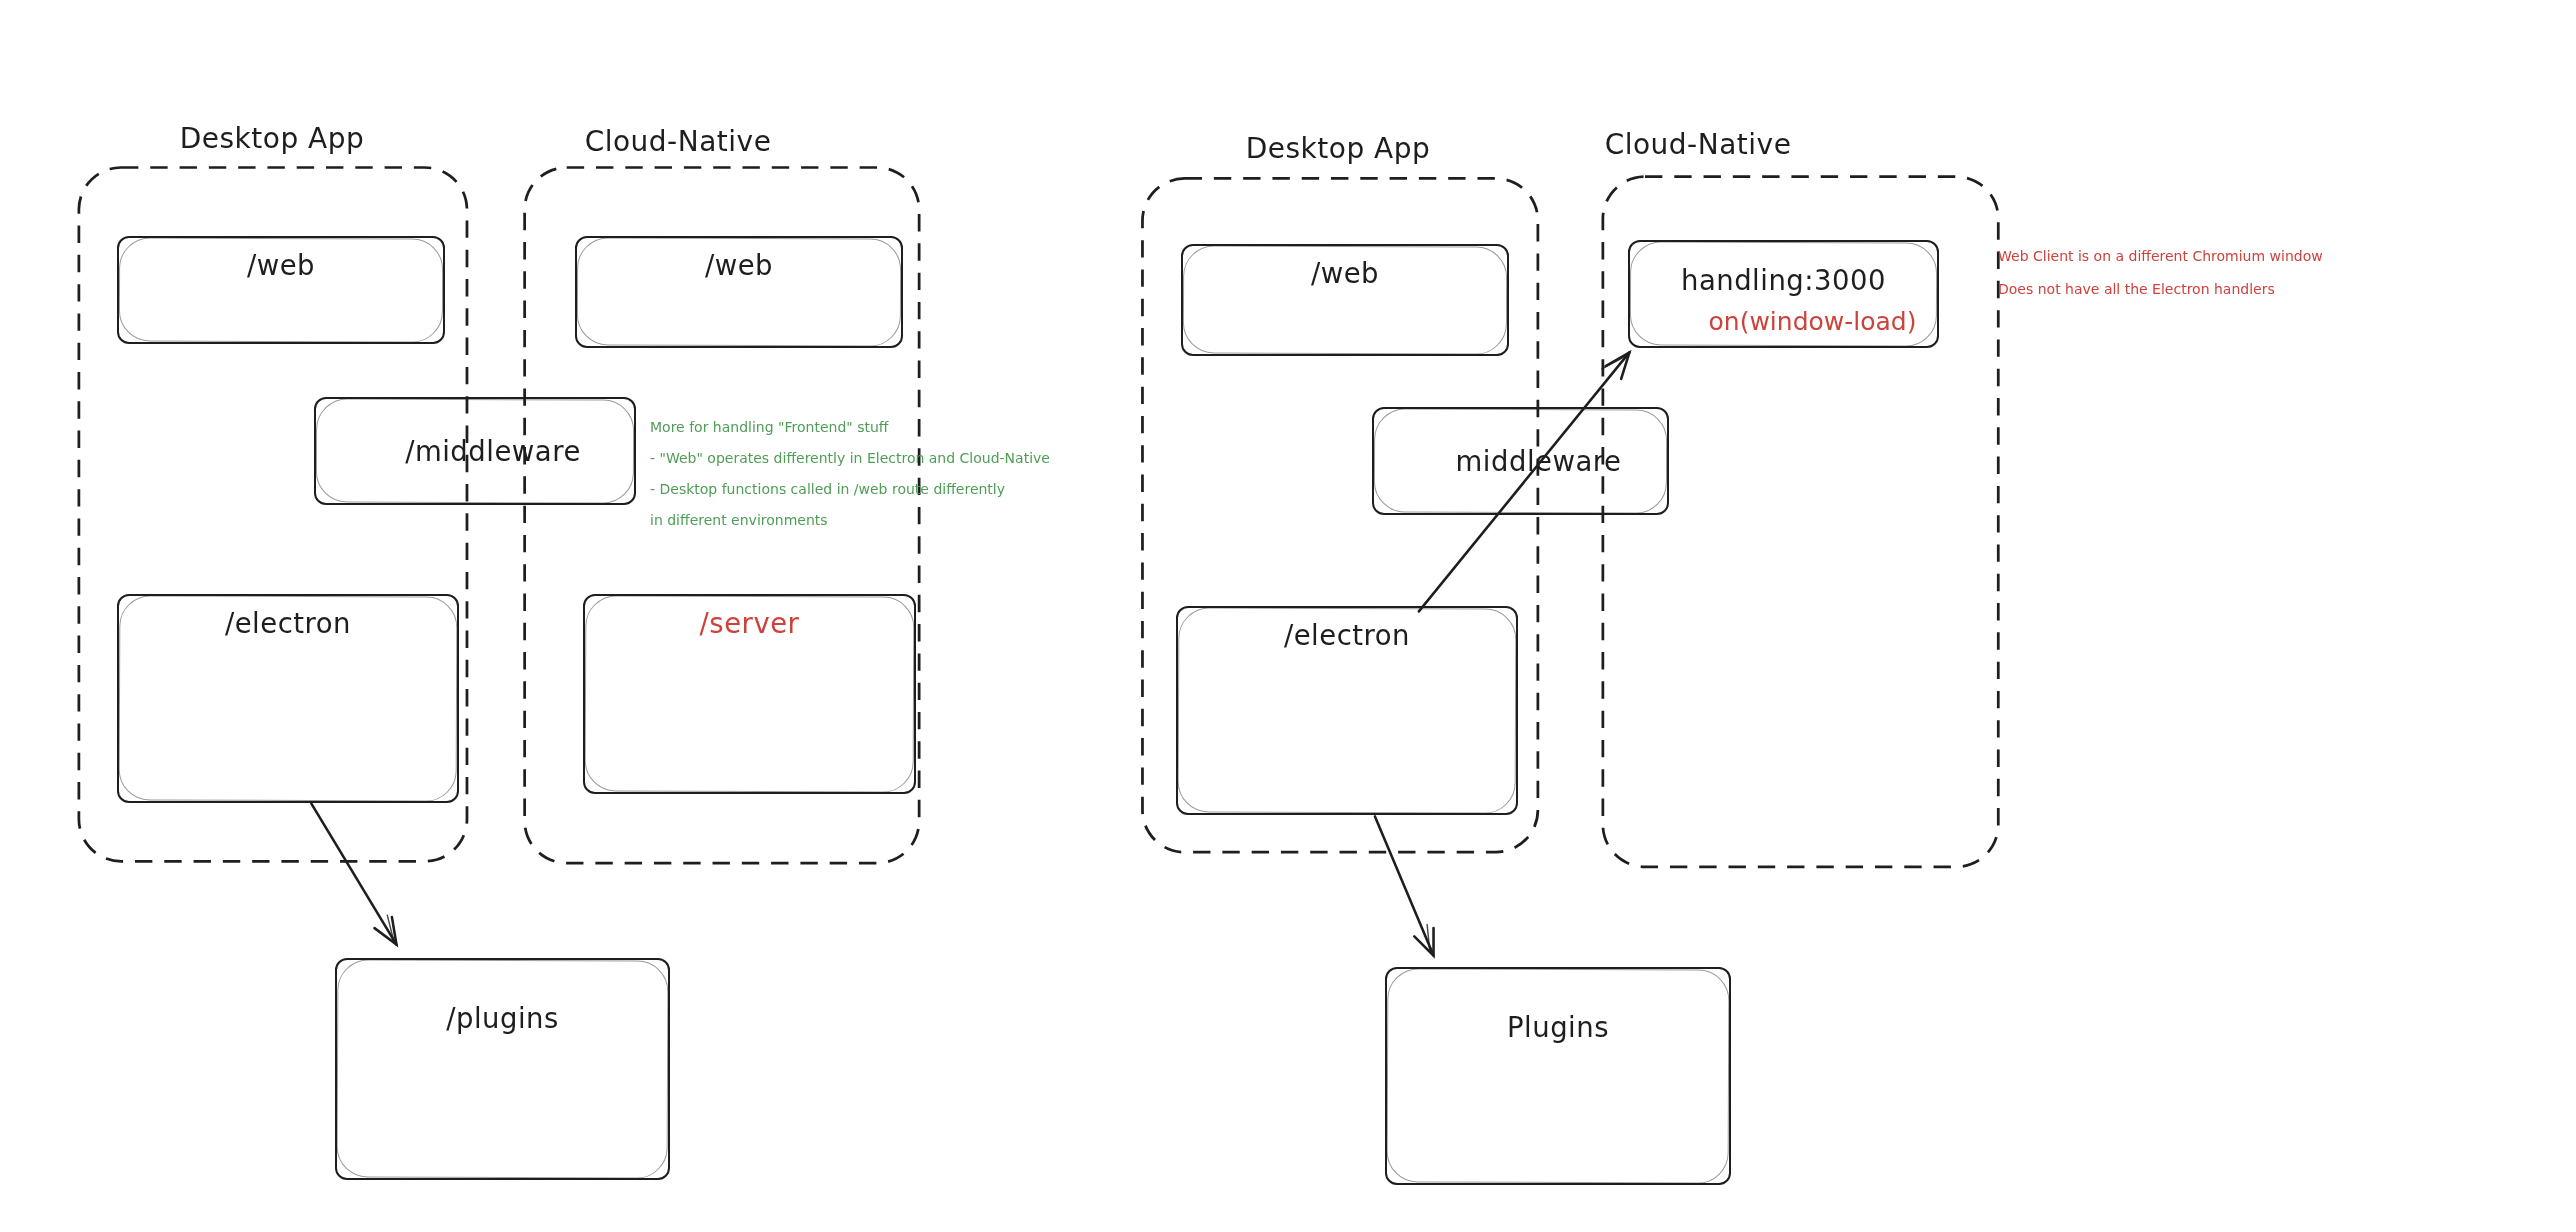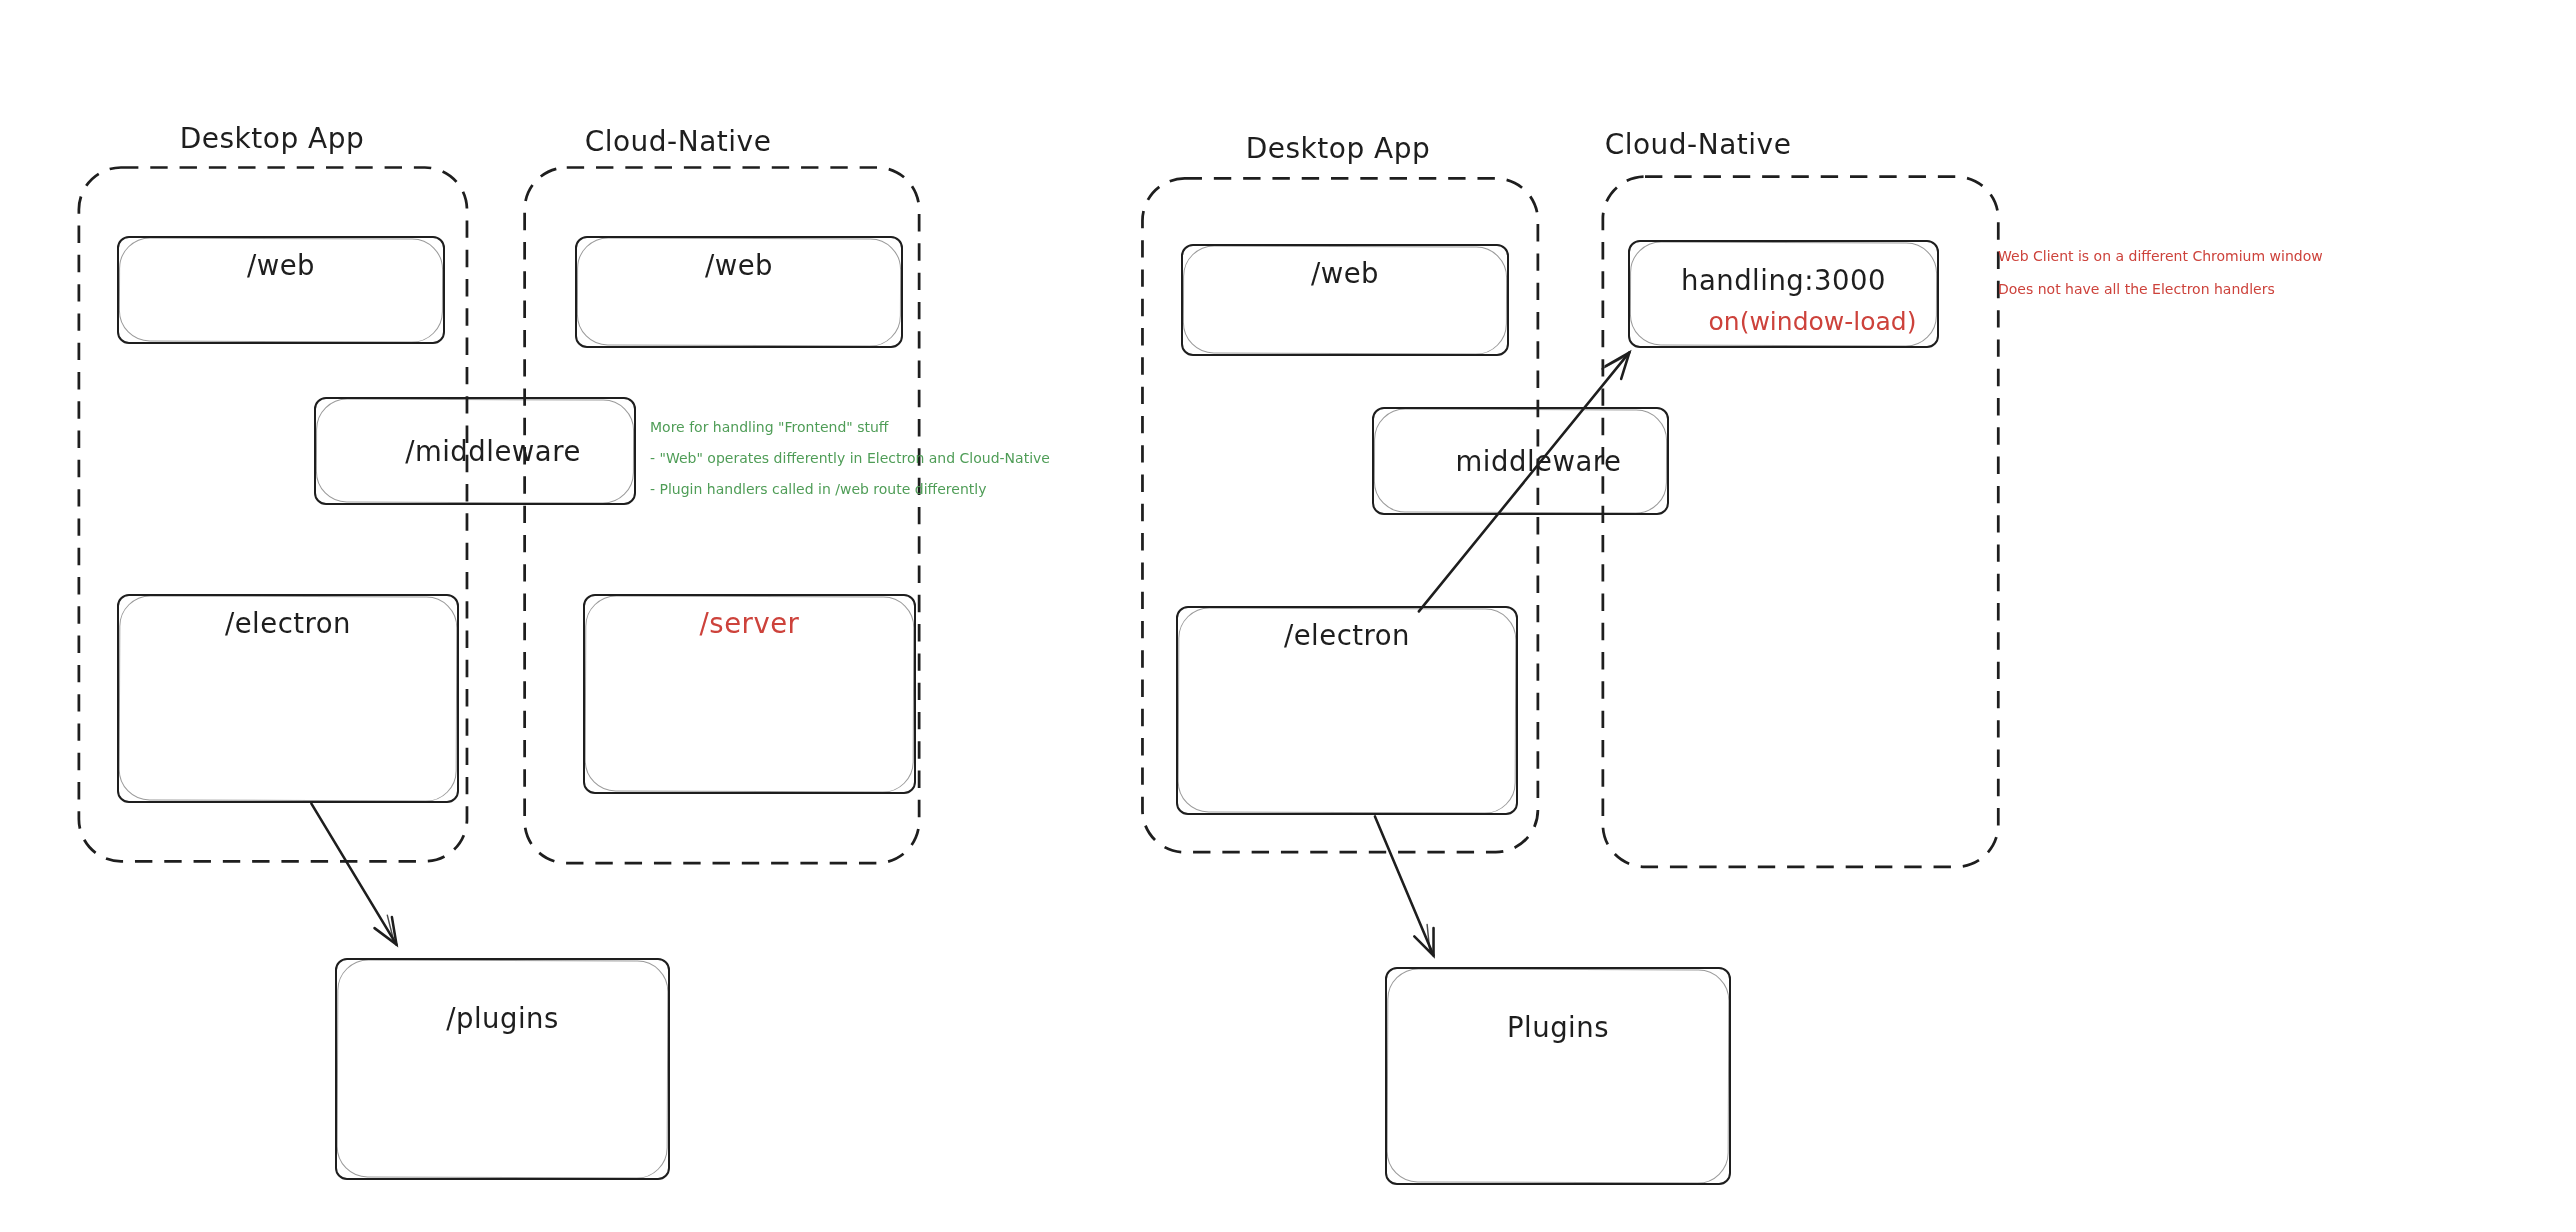--- a/index.html
+++ b/index.html
@@ -78,21 +78,22 @@
   <span class="node-label label-red">/server</span>
 </div>
 
 <div class="node pt32" style="left:335px;top:958px;width:335px;height:222px;">
   <span class="node-label">/plugins</span>
 </div>
 
 <div class="note note-green" style="left:650px;top:412px;">
   <span>More for handling "Frontend" stuff</span>
   <span>- "Web" operates differently in Electron and Cloud-Native</span>
-  <span>- Plugin handlers called in /web route differently</span>
+  <span>- Desktop functions called in /web route differently</span>
+  <span>in different environments</span>
 </div>
 
 <div class="group-title" style="left:1338px;top:132px;">Desktop App</div>
 <div class="group-title" style="left:1698px;top:128px;">Cloud-Native</div>
 
 <div class="node" style="left:1181px;top:244px;width:328px;height:112px;">
   <span class="node-label">/web</span>
 </div>
 
 <div class="node stack" style="left:1628px;top:240px;width:311px;height:108px;">

